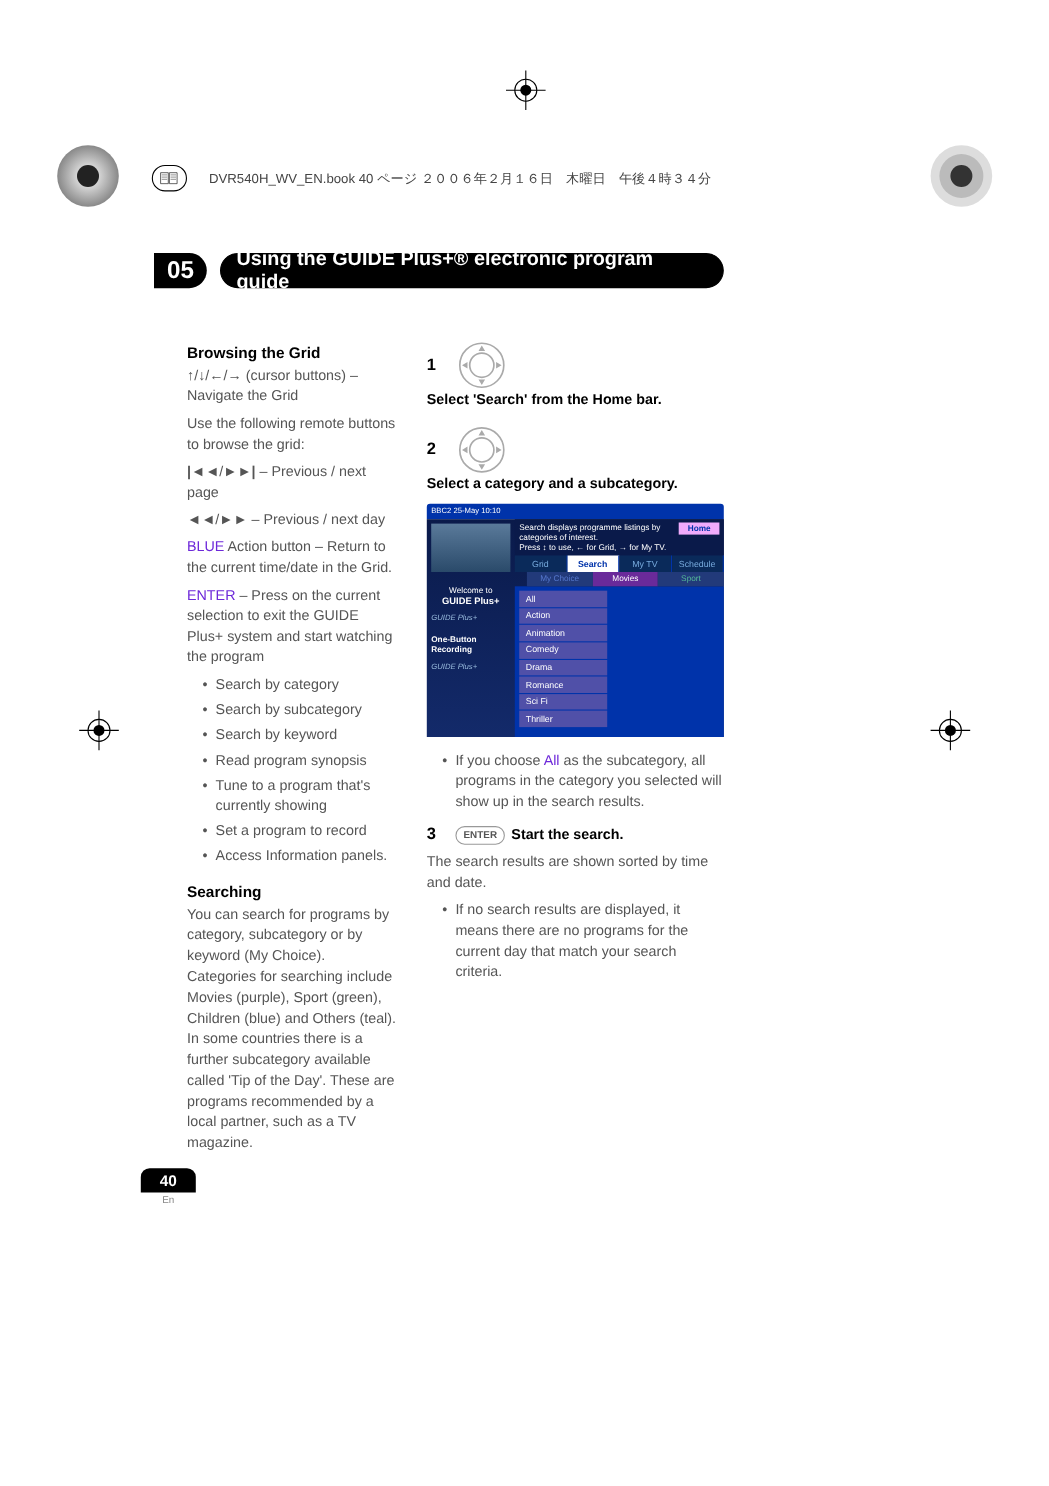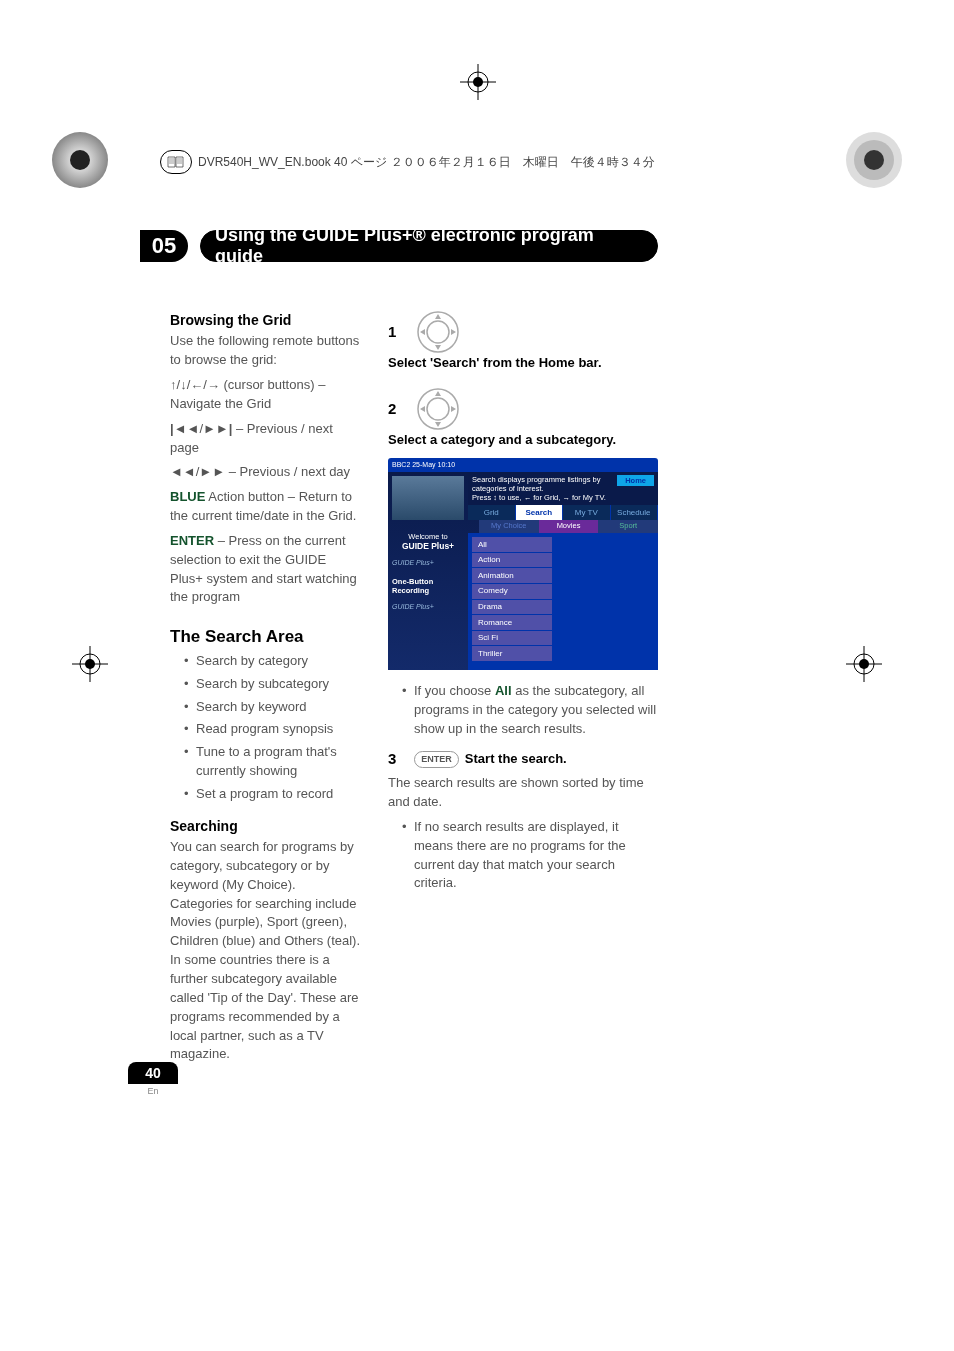--- a/index.html
+++ b/index.html
@@ -29,24 +29,24 @@
 
     .corner-big { position: absolute; width: 60px; height: 60px; }
     .c-tl { top: 130px; left: 50px; }
     .c-tr { top: 130px; left: 844px; }
     .c-bl { top: 1200px; left: 50px; }
     .c-br { top: 1200px; left: 844px; }
 
     .bookmark {
       position: absolute;
       top: 150px;
-      left: 160px;
+      left: 138px;
       display: flex;
       align-items: center;
-      gap: 6px;
+      gap: 20px;
     }
     .bookmark-oval {
       width: 32px;
       height: 24px;
       border: 1px solid #000;
       border-radius: 12px;
       display: flex;
       align-items: center;
       justify-content: center;
       font-size: 11px;
@@ -115,21 +115,21 @@
     }
     .sect-head {
       font-weight: bold;
       color: #000;
       font-size: 17px;
       margin-top: 18px;
       margin-bottom: 2px;
     }
     .col p { margin-bottom: 6px; }
     .glyph { font-family: Arial; font-weight: bold; }
-    .word-bold { color: #14532d; font-weight: bold; }
+    .word-bold { color: #6d28d9; font-weight: normal; }
 
     ul.bullets {
       list-style: none;
       padding-left: 14px;
       margin-top: 2px;
     }
     ul.bullets li {
       position: relative;
       padding-left: 12px;
       margin-bottom: 4px;
@@ -223,21 +223,21 @@
     }
     .tv-msg {
       padding: 3px 4px;
       color: #fff;
       font-size: 7.5px;
       line-height: 1.2;
       background: #0a1a4a;
     }
     .tv-msg .home {
       float: right;
-      background: #0ea5e9;
+      background: #f0abfc;
       color: #03a;
       padding: 1px 8px;
       font-weight: bold;
       font-size: 7.5px;
     }
     .tv-tabs {
       display: flex;
       text-align: center;
       font-size: 8px;
     }
@@ -392,45 +392,45 @@
     <div class="chapter-num">05</div>
     <div class="chapter-title-wrap">
       <span class="chapter-title">Using the GUIDE Plus+® electronic program guide</span>
     </div>
   </div>
 
   <div class="columns">
 
     <div class="col">
       <div class="subhead">Browsing the Grid</div>
-      <p>Use the following remote buttons to browse the grid:</p>
       <p>
         <span class="glyph">↑</span>/<span class="glyph">↓</span>/<span class="glyph">←</span>/<span class="glyph">→</span><span> (cursor buttons) – Navigate the Grid</span>
       </p>
+      <p>Use the following remote buttons to browse the grid:</p>
       <p>
         <span class="glyph">|◄◄</span>/<span class="glyph">►►|</span><span> – Previous / next page</span>
       </p>
       <p>
         <span class="glyph">◄◄</span>/<span class="glyph">►►</span><span> – Previous / next day</span>
       </p>
       <p>
         <span class="word-bold">BLUE</span><span> Action button – Return to the current time/date in the Grid.</span>
       </p>
       <p>
         <span class="word-bold">ENTER</span><span> – Press on the current selection to exit the GUIDE Plus+ system and start watching the program</span>
       </p>
 
-      <div class="sect-head">The Search Area</div>
       <ul class="bullets">
         <li>Search by category</li>
         <li>Search by subcategory</li>
         <li>Search by keyword</li>
         <li>Read program synopsis</li>
         <li>Tune to a program that's currently showing</li>
         <li>Set a program to record</li>
+        <li>Access Information panels.</li>
       </ul>
 
       <div class="subhead" style="margin-top:12px">Searching</div>
       <p>You can search for programs by category, subcategory or by keyword (My Choice). Categories for searching include Movies (purple), Sport (green), Children (blue) and Others (teal). In some countries there is a further subcategory available called 'Tip of the Day'. These are programs recommended by a local partner, such as a TV magazine.</p>
     </div>
 
     <div class="col">
 
       <div class="step-line">
         <span class="step-num">1</span>

